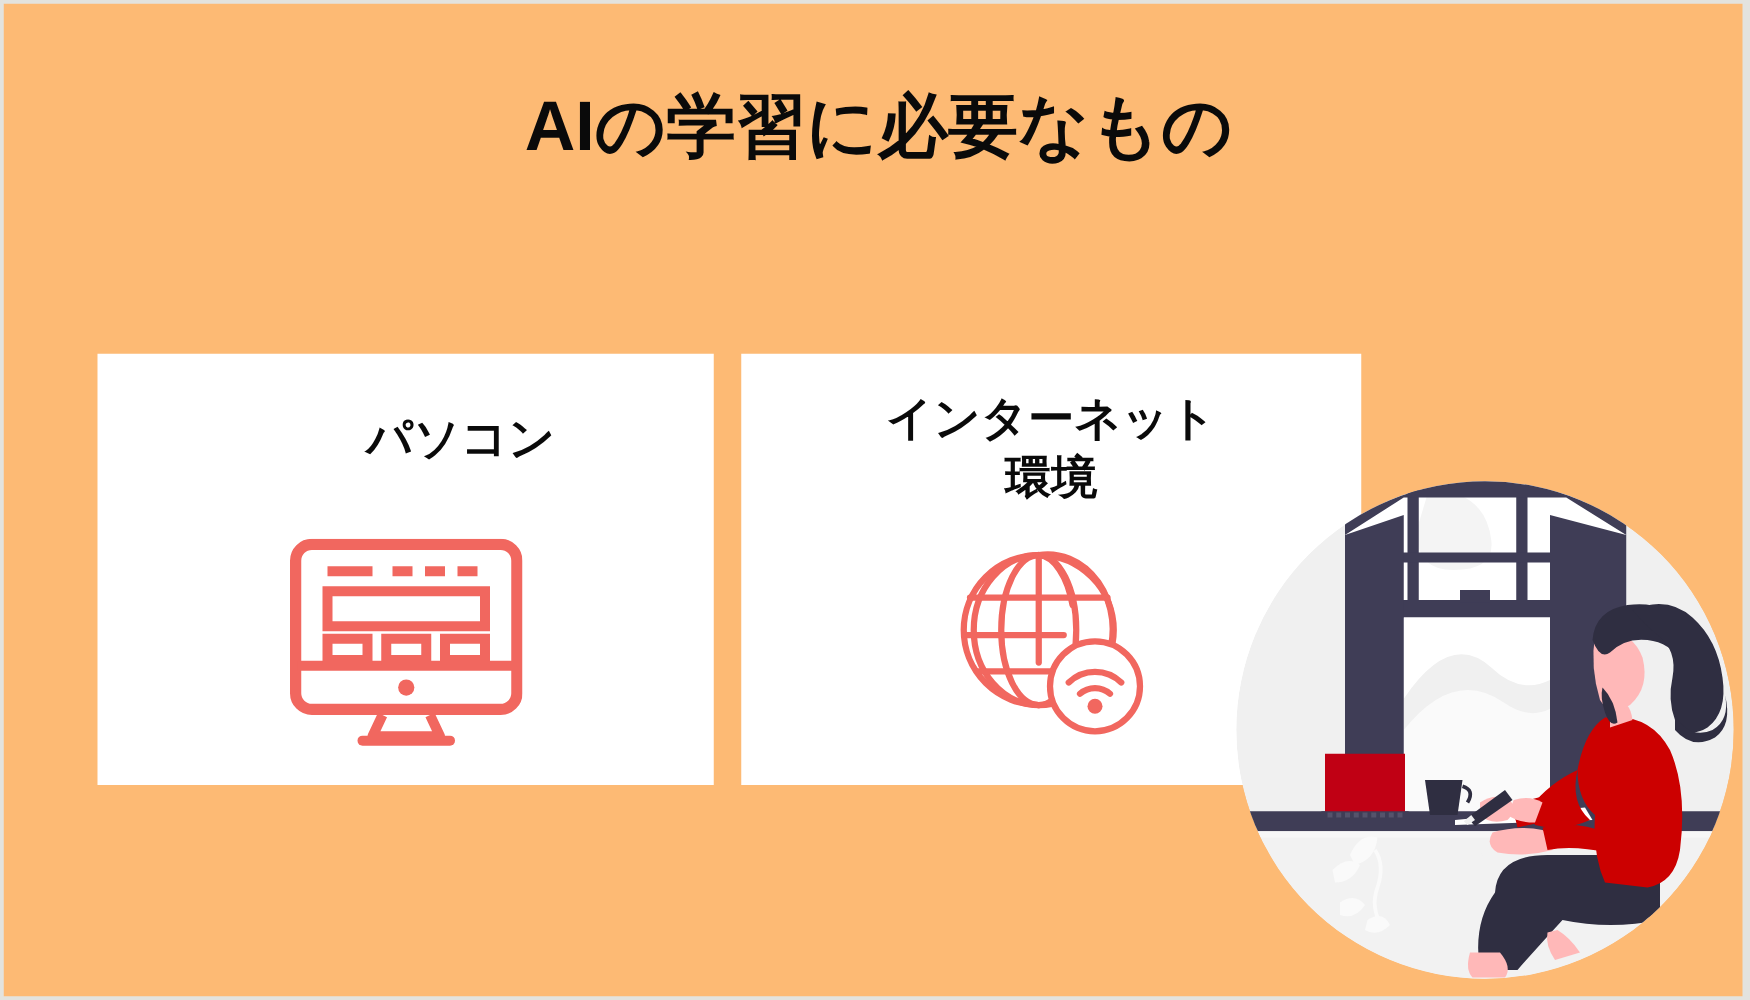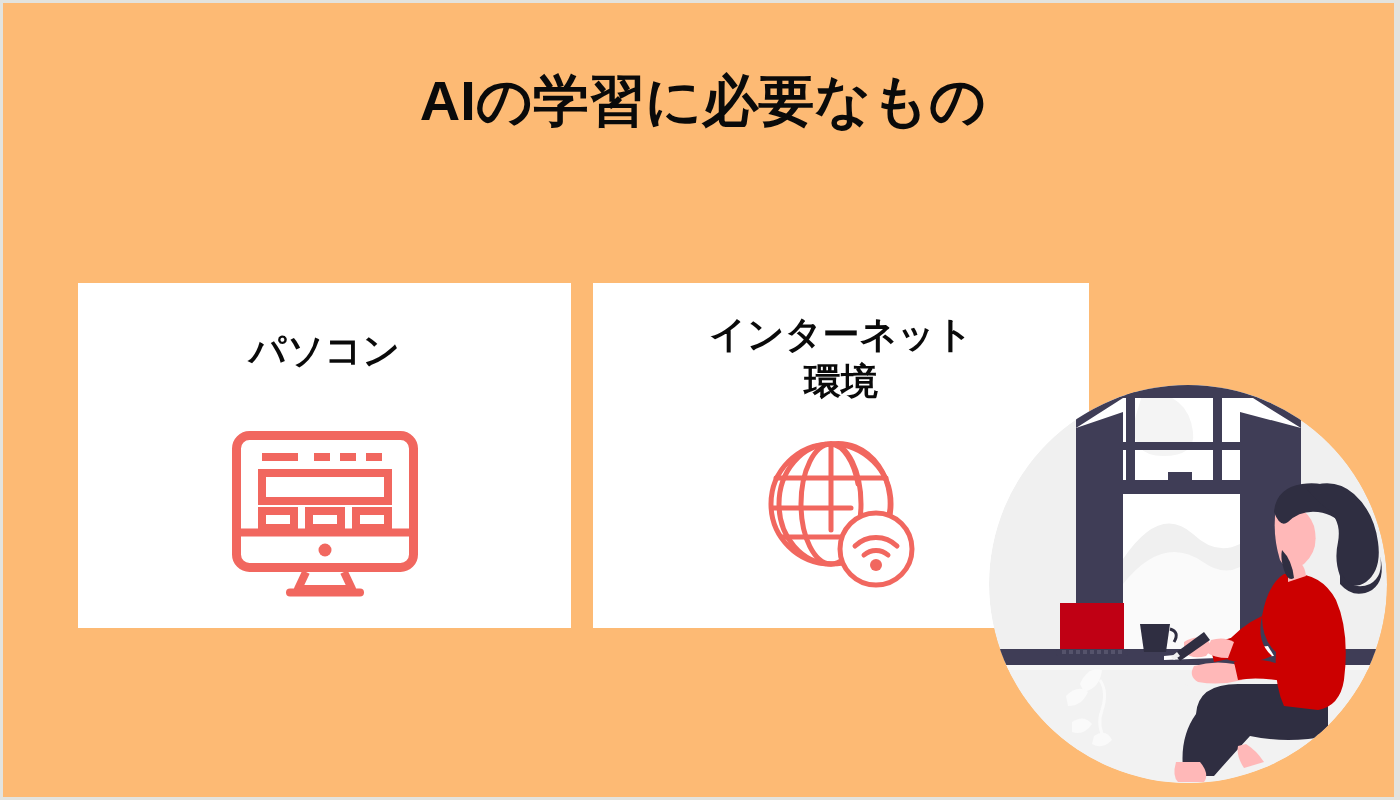--- a/index.html
+++ b/index.html
@@ -62,21 +62,21 @@
   .card-label {
     position: absolute;
     left: 0;
     width: 100%;
     text-align: center;
     font-size: 37px;
     font-weight: bold;
     color: #0A0A0A;
     line-height: 1.28;
   }
-  #card-pc .card-label { top: 44px; }
+  #card-pc .card-label { top: 44px; padding-left: 44px; }
   #card-net .card-label { top: 28px; }
 
   .card-icon {
     position: absolute;
     left: 50%;
     transform: translateX(-50%);
   }
   #pc-icon-wrap { top: 148px; }
   #net-icon-wrap { top: 155px; }
 

